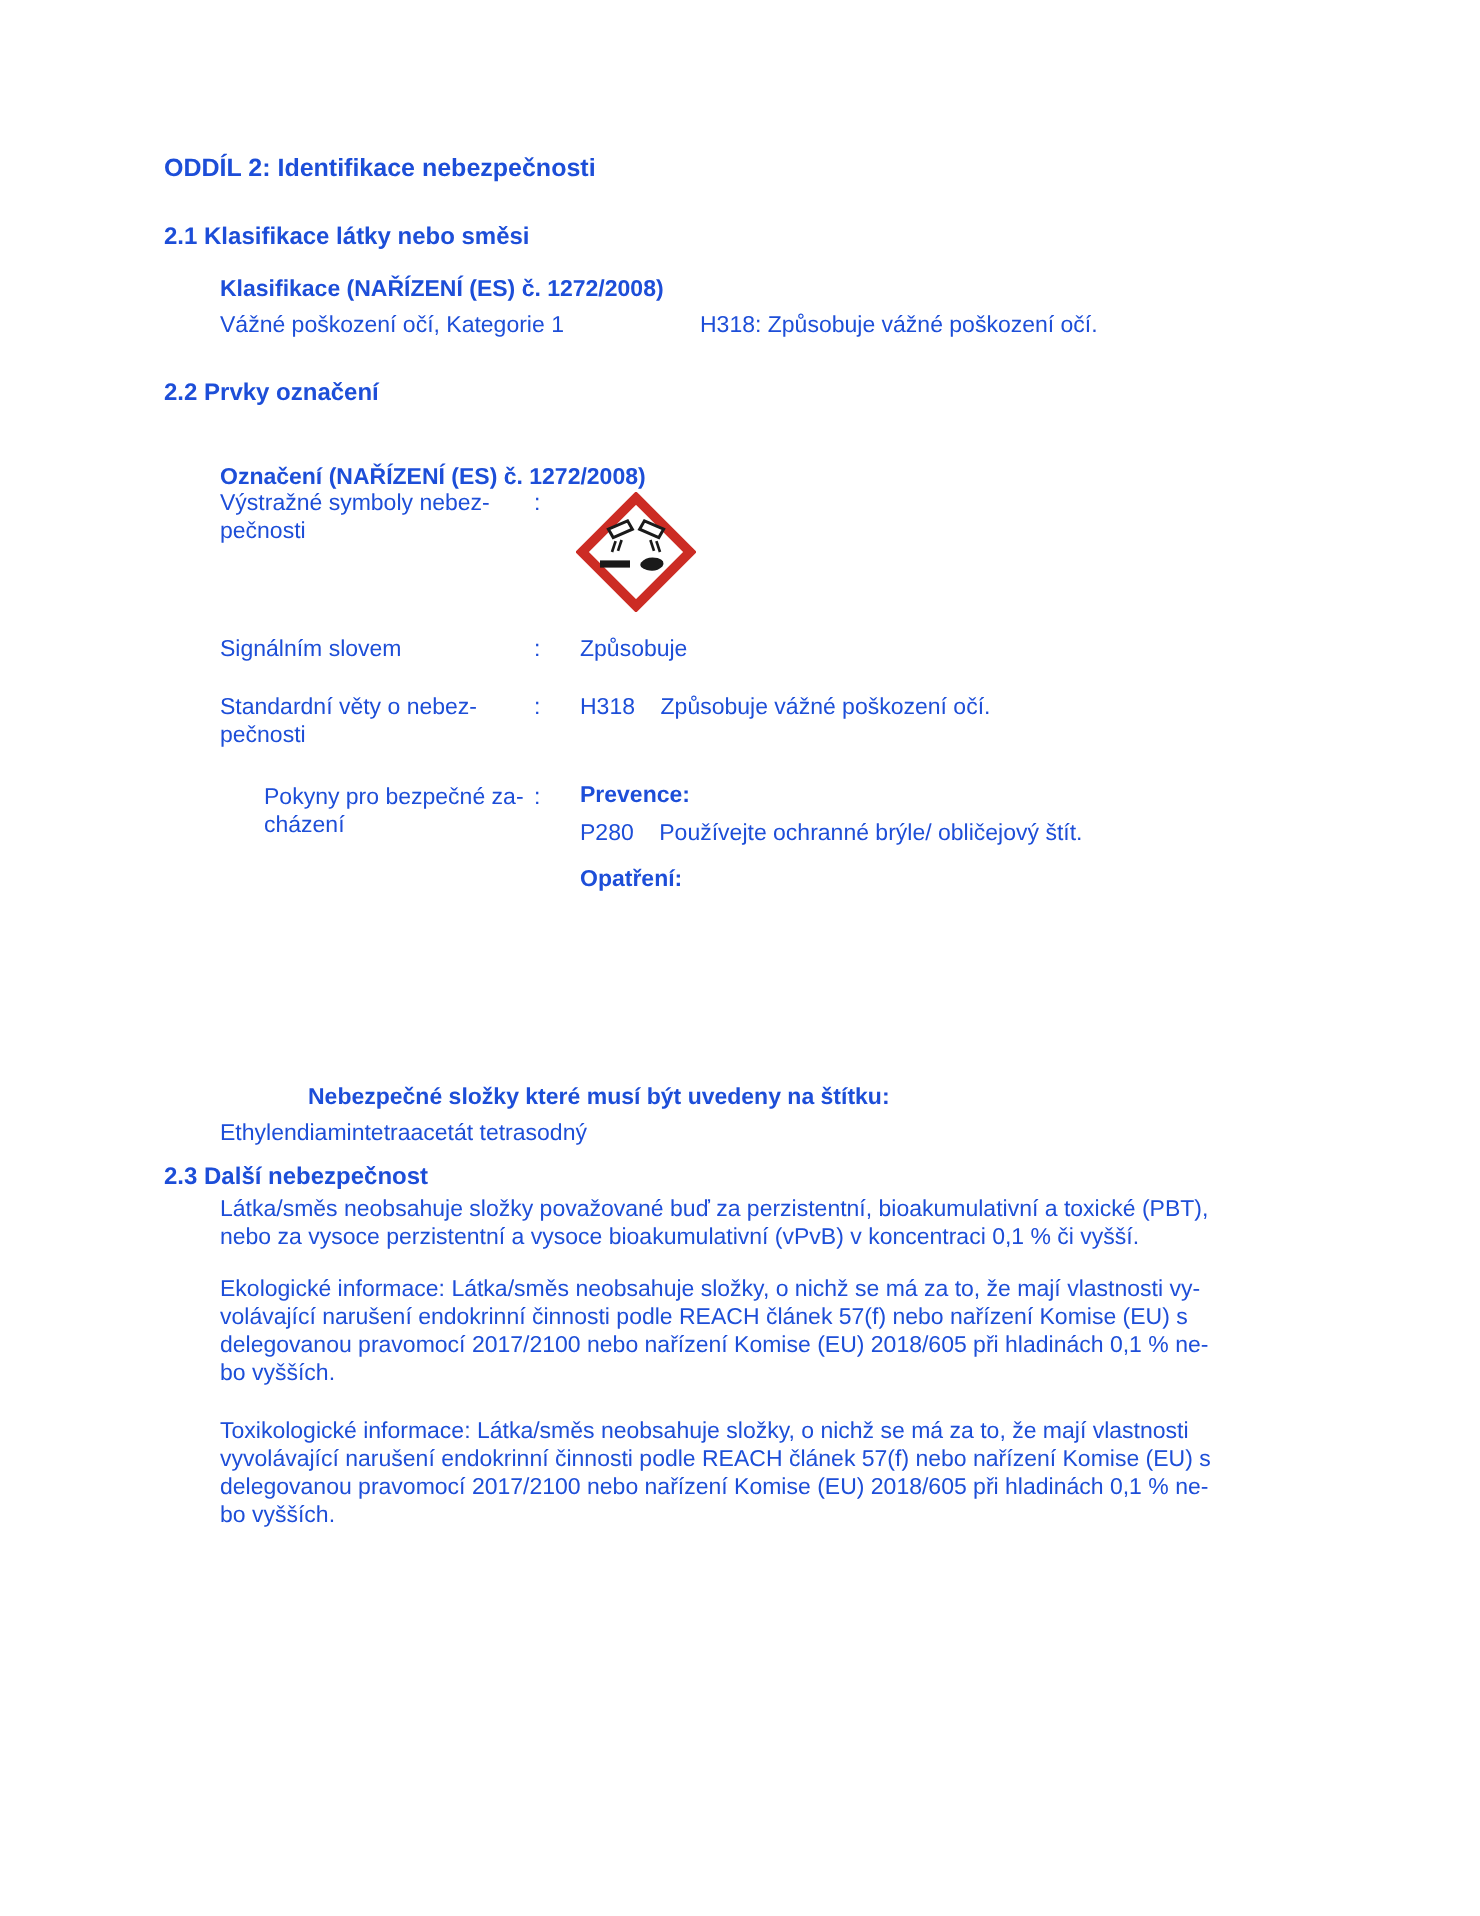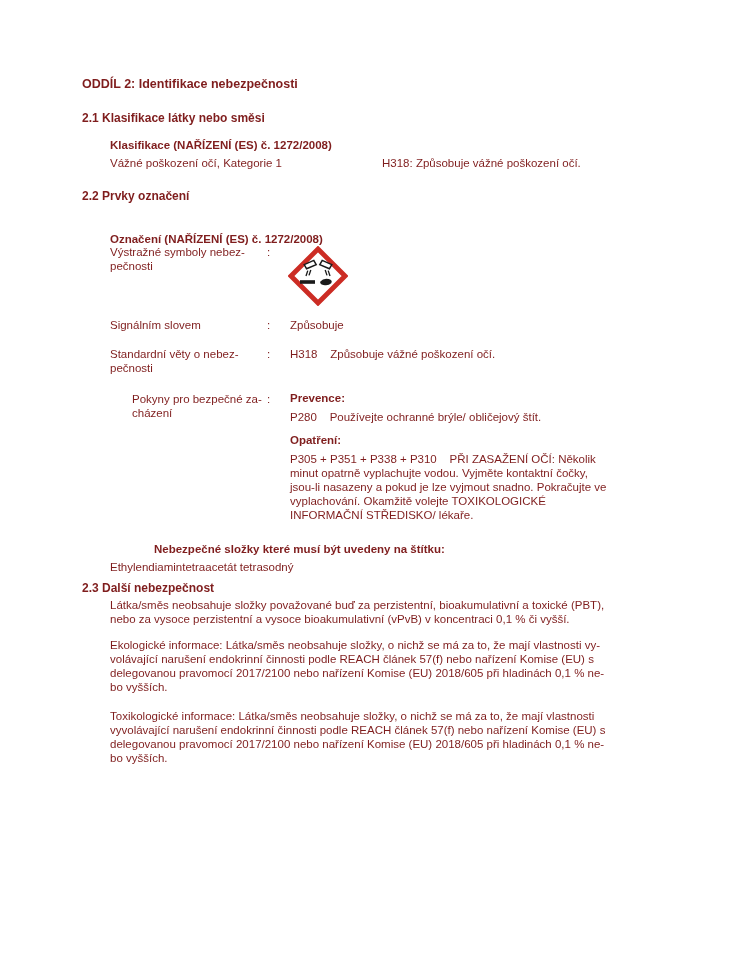--- a/index.html
+++ b/index.html
@@ -10,38 +10,38 @@
     background: #ffffff;
     font-family: "Liberation Sans", sans-serif;
     color: #2d2d2d;
     overflow: hidden;
   }
   .t {
     position: absolute;
     font-size: 11.5px;
     line-height: 14px;
     white-space: pre-wrap;
-    color: #7f1d1d;
+    color: #1d4ed8;
   }
   .b { font-weight: bold; }
   .title { font-size: 12.5px; line-height: 15px; }
   .h2 { font-size: 12px; line-height: 15px; }
   .picto { position: absolute; }
 </style>
 </head>
 <body>
 
 <div class="page">
 
   <div class="t b title" style="left:82px; top:77px;">ODDÍL 2: Identifikace nebezpečnosti</div>
 
   <div class="t b h2" style="left:82px; top:111px;">2.1 Klasifikace látky nebo směsi</div>
   <div class="t b" style="left:110px; top:138px;">Klasifikace (NAŘÍZENÍ (ES) č. 1272/2008)</div>
   <div class="t" style="left:110px; top:156px;">Vážné poškození očí, Kategorie 1</div>
-  <div class="t" style="left:350px; top:156px;margin-left:32px;">H318: Způsobuje vážné poškození očí.</div>
+  <div class="t" style="left:350px; top:156px;">H318: Způsobuje vážné poškození očí.</div>
 
   <div class="t b h2" style="left:82px; top:189px;">2.2 Prvky označení</div>
   <div class="t b" style="left:110px; top:215px;margin-top:17px;">Označení (NAŘÍZENÍ (ES) č. 1272/2008)</div>
 
   <div class="t" style="left:110px; top:245px; width:150px;">Výstražné symboly nebez-
 pečnosti</div>
   <div class="t" style="left:267px; top:245px;">:</div>
   <div class="picto" style="left:288px; top:246px;">
     <svg width="60" height="60" viewBox="0 0 100 100" aria-hidden="true">
       <polygon points="50,5 95,50 50,95 5,50" fill="#ffffff" stroke="#cc2c24" stroke-width="8"></polygon>
@@ -68,25 +68,20 @@
 pečnosti</div>
   <div class="t" style="left:267px; top:347px;">:</div>
   <div class="t" style="left:290px; top:347px;">H318    Způsobuje vážné poškození očí.</div>
 
   <div class="t" style="left:110px; top:392px; width:160px;margin-left:22px;">Pokyny pro bezpečné za-
 cházení</div>
   <div class="t" style="left:267px; top:392px;">:</div>
   <div class="t b" style="left:290px; top:391px;">Prevence:</div>
   <div class="t" style="left:290px; top:410px;">P280    Používejte ochranné brýle/ obličejový štít.</div>
   <div class="t b" style="left:290px; top:433px;">Opatření:</div>
-  <div class="t" style="left:290px; top:452px; width:370px;">P305 + P351 + P338 + P310    PŘI ZASAŽENÍ OČÍ: Několik
-minut opatrně vyplachujte vodou. Vyjměte kontaktní čočky,
-jsou-li nasazeny a pokud je lze vyjmout snadno. Pokračujte ve
-vyplachování. Okamžitě volejte TOXIKOLOGICKÉ
-INFORMAČNÍ STŘEDISKO/ lékaře.</div>
 
   <div class="t b" style="left:110px; top:542px;padding-left:44px;">Nebezpečné složky které musí být uvedeny na štítku:</div>
   <div class="t" style="left:110px; top:560px;">Ethylendiamintetraacetát tetrasodný</div>
 
   <div class="t b h2" style="left:82px; top:581px;">2.3 Další nebezpečnost</div>
   <div class="t" style="left:110px; top:598px; width:560px;">Látka/směs neobsahuje složky považované buď za perzistentní, bioakumulativní a toxické (PBT),
 nebo za vysoce perzistentní a vysoce bioakumulativní (vPvB) v koncentraci 0,1 % či vyšší.</div>
   <div class="t" style="left:110px; top:638px; width:560px;">Ekologické informace: Látka/směs neobsahuje složky, o nichž se má za to, že mají vlastnosti vy-
 volávající narušení endokrinní činnosti podle REACH článek 57(f) nebo nařízení Komise (EU) s
 delegovanou pravomocí 2017/2100 nebo nařízení Komise (EU) 2018/605 při hladinách 0,1 % ne-

